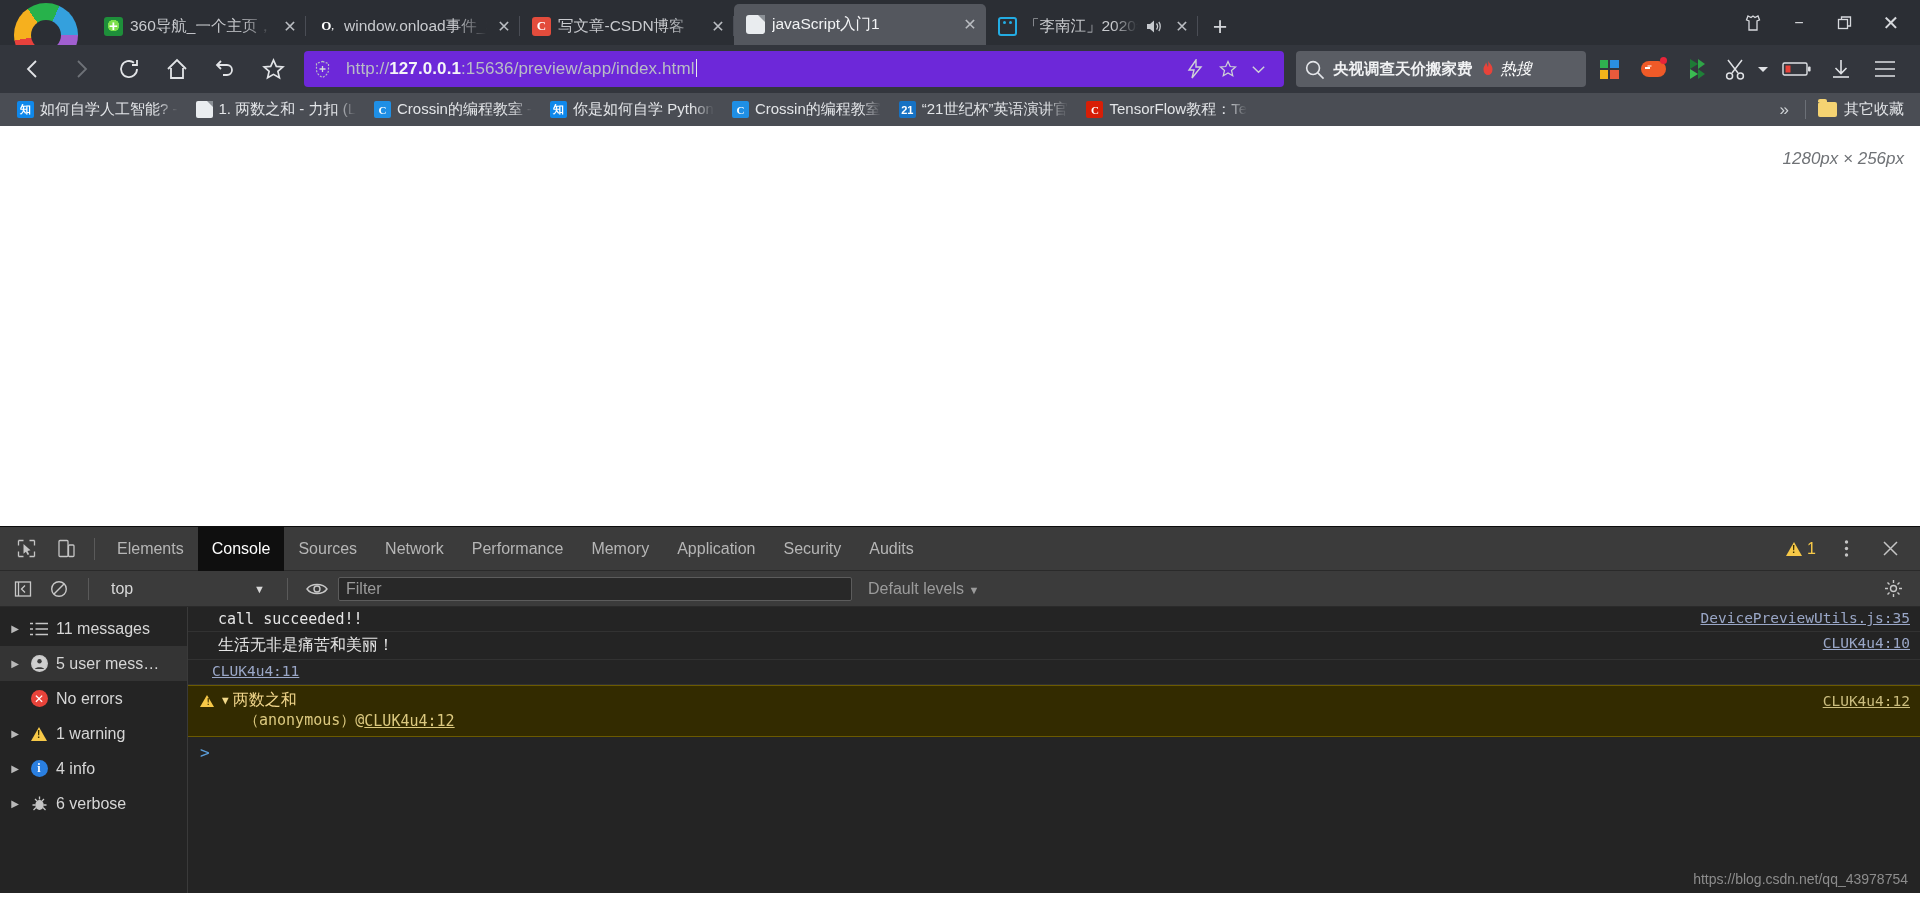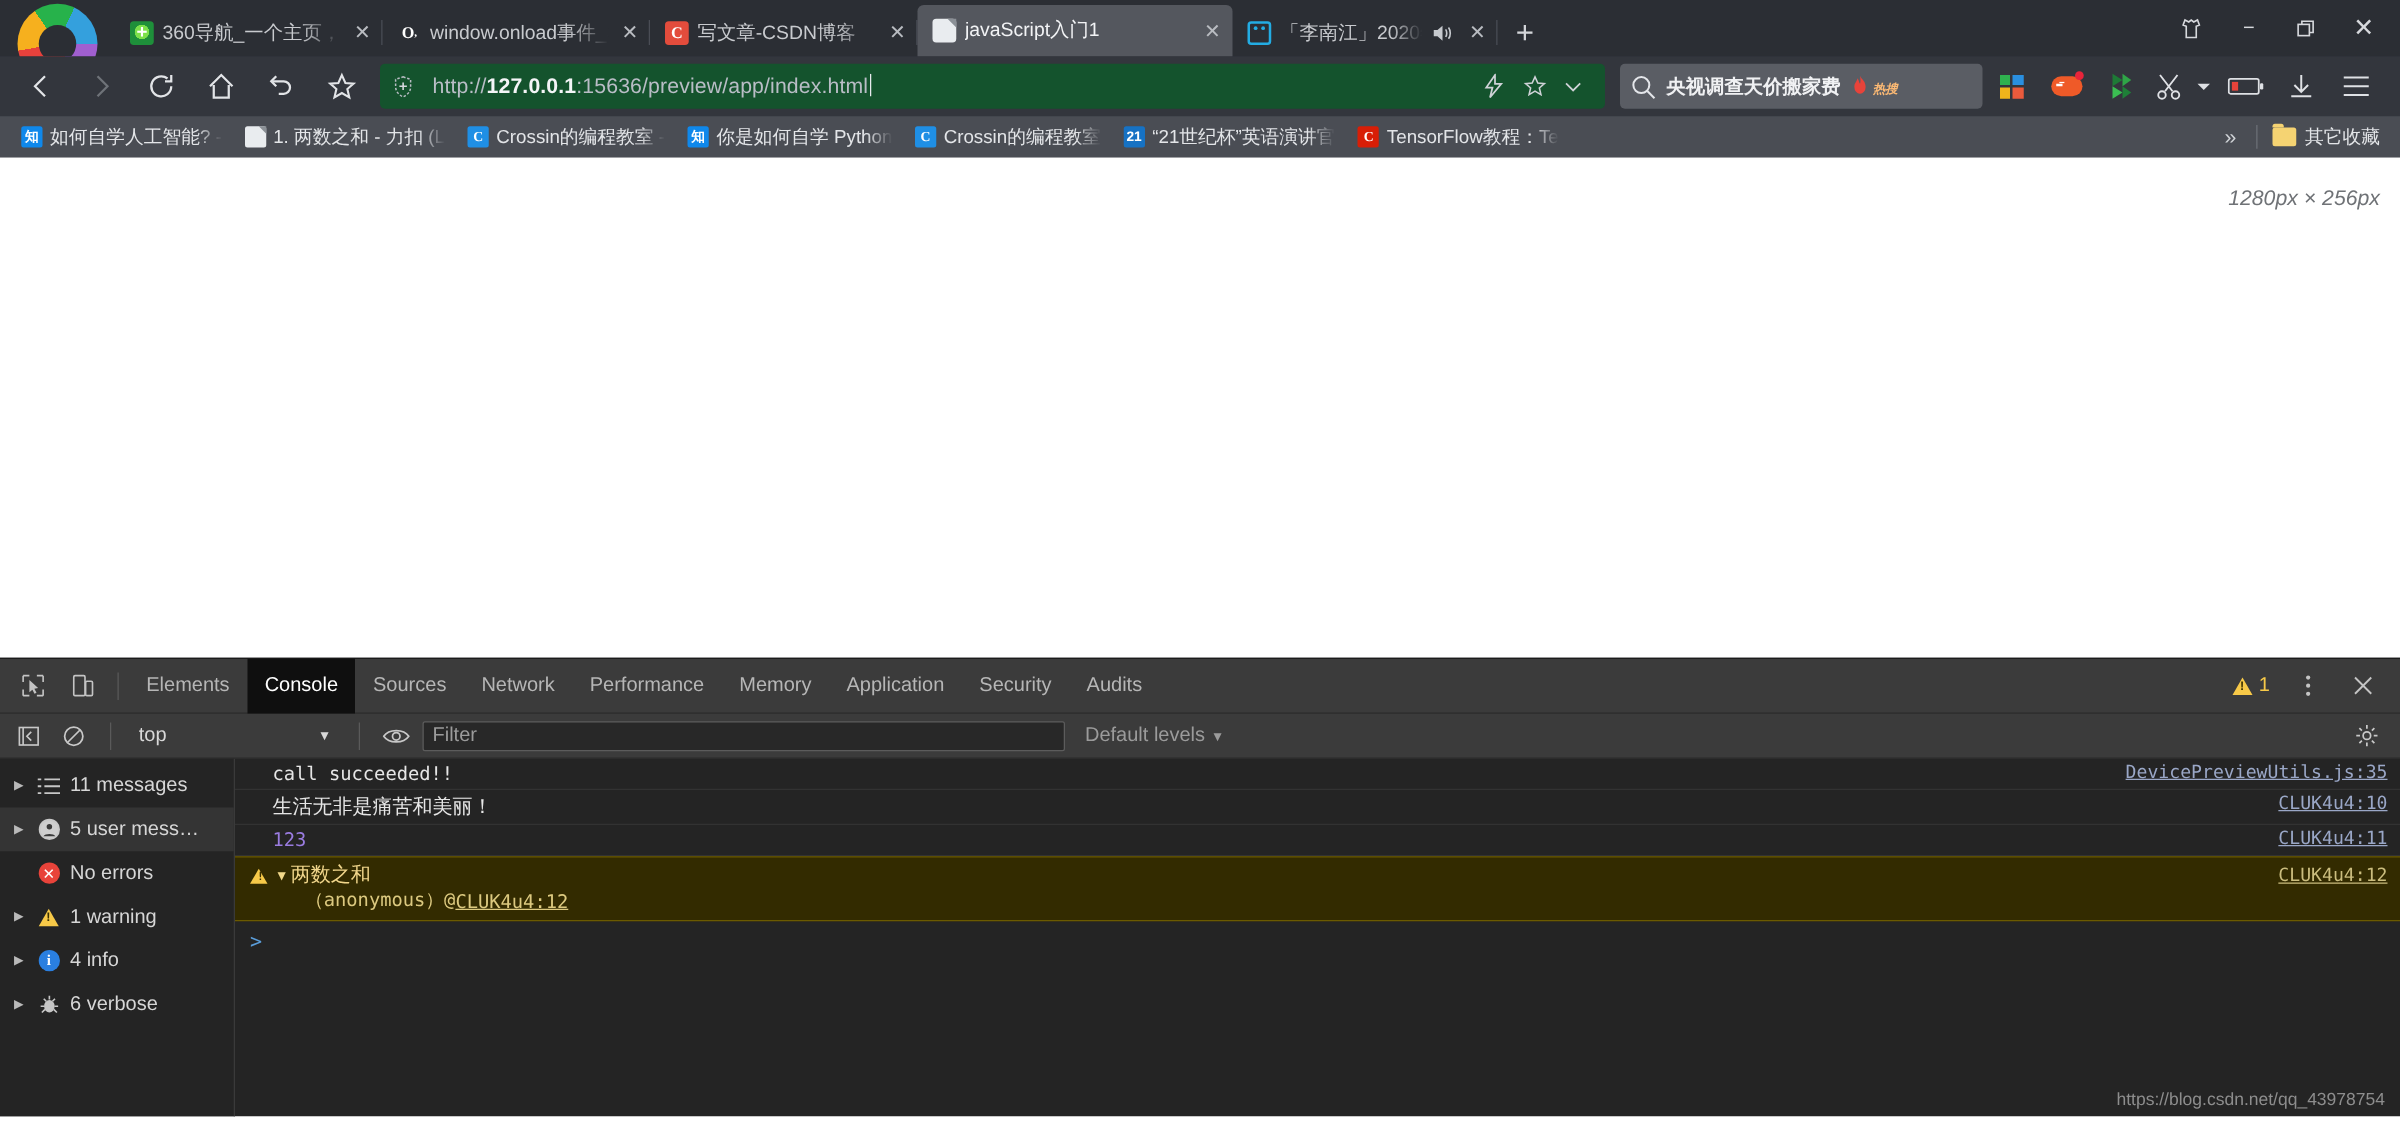--- a/index.html
+++ b/index.html
@@ -115,21 +115,21 @@
     height: 48px; display: flex; align-items: center;
     padding: 0 14px 0 10px; gap: 2px; background: #33363d;
   }
   .navbtn {
     width: 46px; height: 40px; display: flex;
     align-items: center; justify-content: center; color: #e2e4e7;
   }
   .navbtn.disabled { color: #6e7278; }
   .urlbar {
     flex: 1; height: 36px; margin: 0 10px 0 6px;
-    background: #14532d; border-radius: 4px;
+    background: #6d28d9; border-radius: 4px;
     display: flex; align-items: center; padding: 0 10px; gap: 8px;
     min-width: 0;
   }
   .urlbar .urltext {
     flex: 1; min-width: 0; white-space: nowrap; overflow: hidden;
     font-size: 17px; color: #b9bdc6; letter-spacing: .1px;
   }
   .urlbar .urltext b { color: #f4f5f7; font-weight: 700; }
   .urlbar .caret {
     display: inline-block; width: 1px; height: 18px;
@@ -140,21 +140,21 @@
     width: 290px; height: 36px; flex: 0 0 290px;
     background: #5a5d64; border-radius: 4px;
     display: flex; align-items: center; padding: 0 8px; gap: 7px;
     overflow: hidden;
   }
   .searchbox .sq { color: #e4e6ea; flex: 0 0 22px; }
   .searchbox .stext {
     font-size: 15.5px; color: #f0f1f3; white-space: nowrap; font-weight: 600;
   }
   .searchbox .hot {
-    color: #fdba74; font-size: 10px; font-weight: 700; font-style: italic;
+    color: #ffffff; font-size: 16px; font-weight: 400; font-style: italic;
     white-space: nowrap;
   }
   .toolicons { display: flex; align-items: center; gap: 2px; flex: 0 0 auto; }
   .toolicon {
     width: 42px; height: 40px; display: flex;
     align-items: center; justify-content: center; color: #dfe1e5;
     position: relative;
   }
   .grid4 {
     width: 19px; height: 19px; display: grid;
@@ -763,21 +763,20 @@
         <span class="msrc">DevicePreviewUtils.js:35</span>
       </div>
 
 
       <div class="msg cn">
         <span class="mtext">生活无非是痛苦和美丽！</span>
         <span class="msrc">CLUK4u4:10</span>
       </div>
 
       <div class="msg num">
-        <span class="mtext">123</span>
         <span class="msrc">CLUK4u4:11</span>
       </div>
 
       <div class="msg warn">
         <div class="warn-line1">
           <span class="tri-sm"></span>
           <span class="disc">▼</span>
           <span class="wt">两数之和</span>
           <span class="msrc">CLUK4u4:12</span>
         </div>

